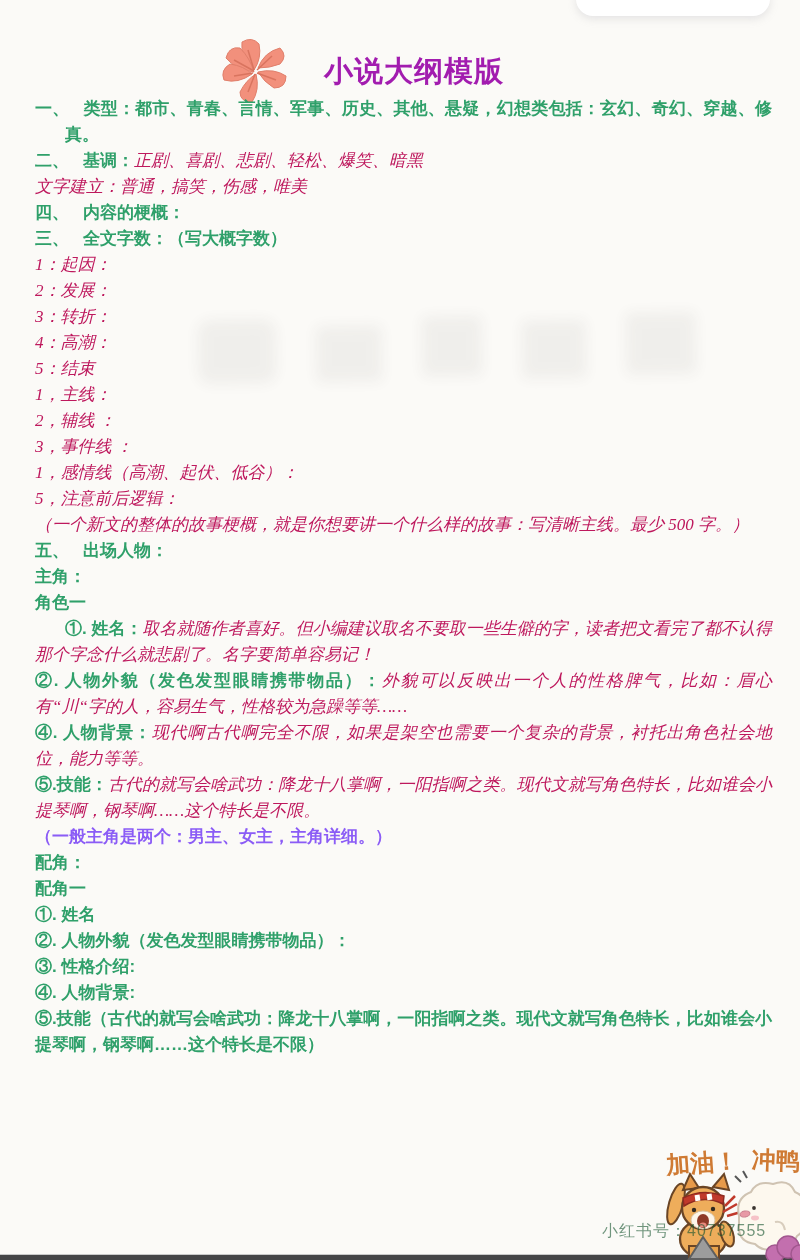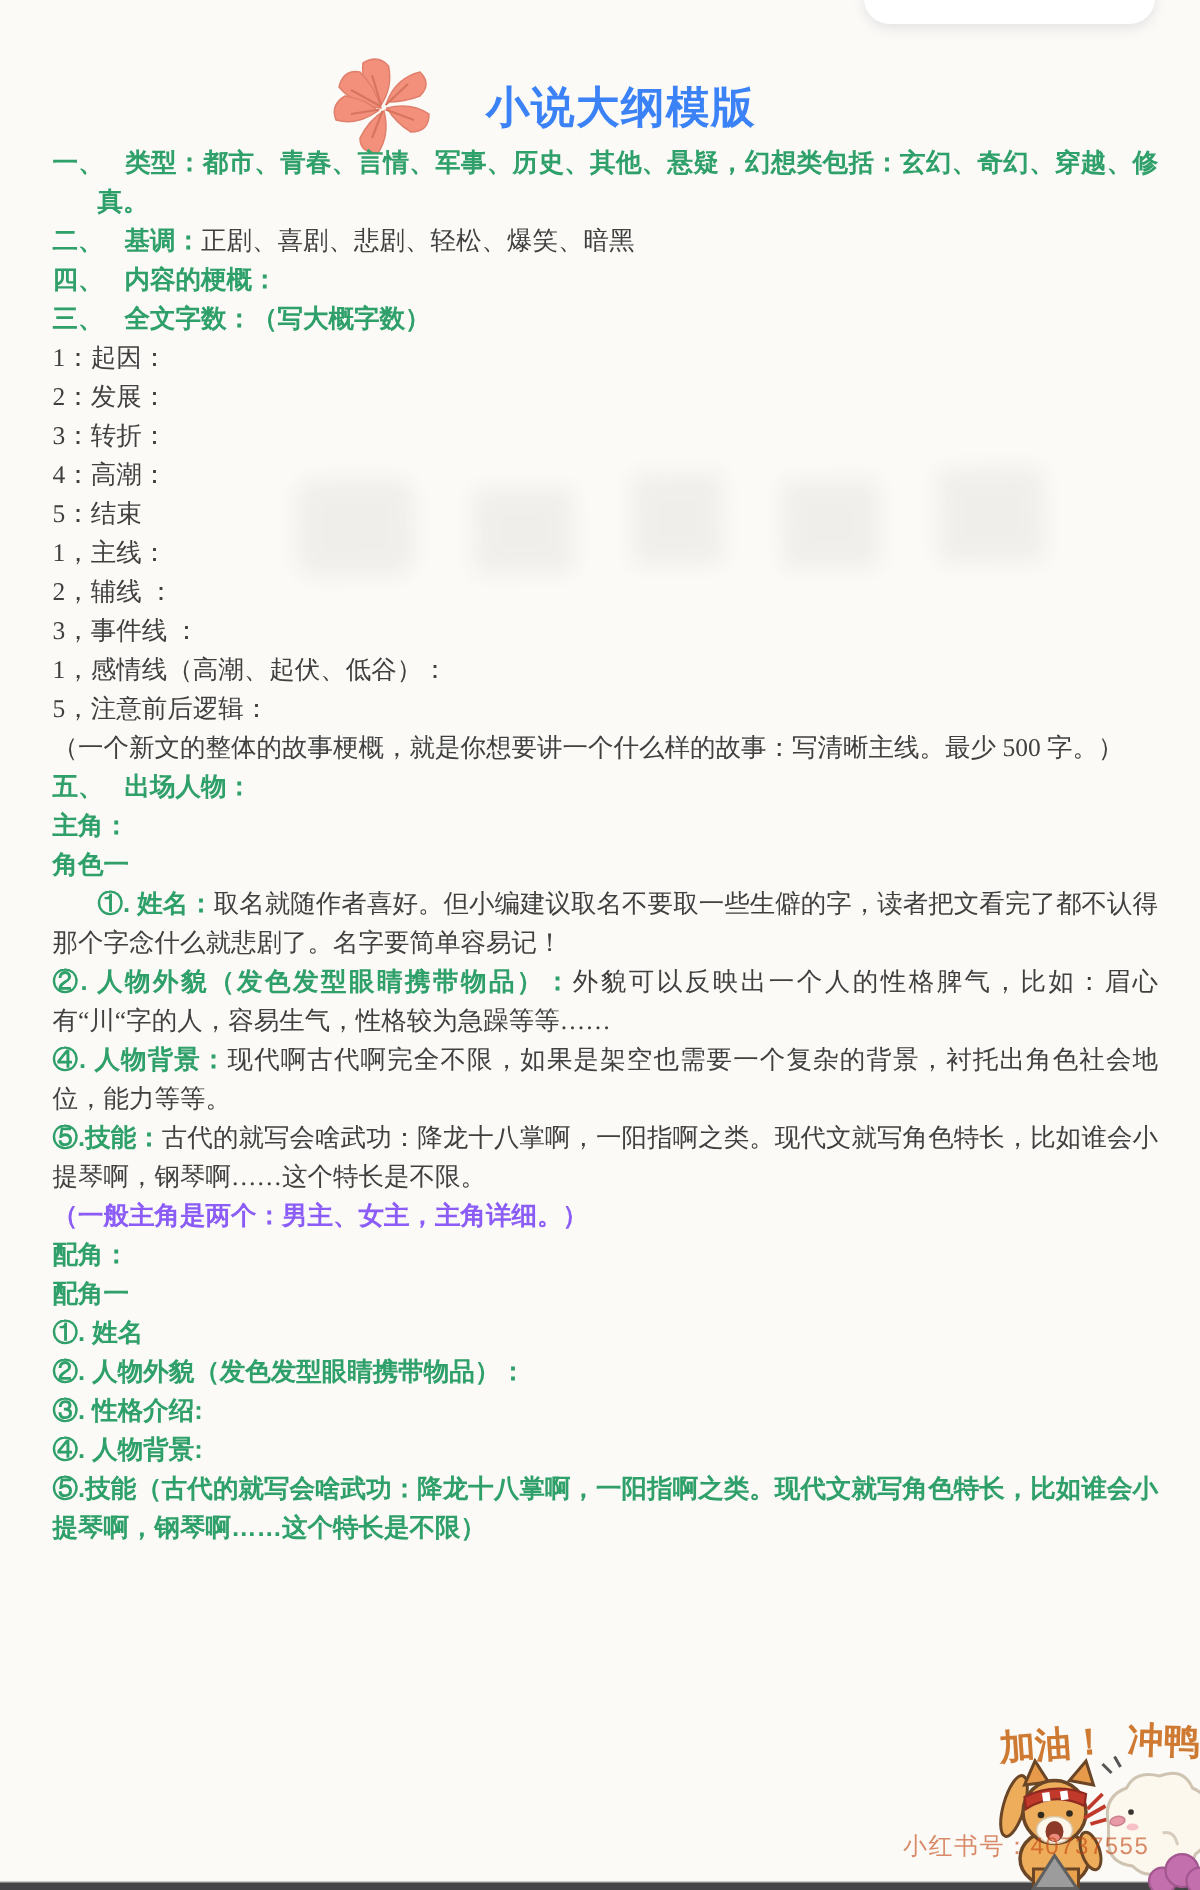--- a/index.html
+++ b/index.html
@@ -6,43 +6,43 @@
   body{
     width:800px;height:1260px;position:relative;overflow:hidden;
     background:#fbfaf7;
     font-family:"Liberation Sans",sans-serif;
   }
   
   .pill{position:absolute;top:-18px;left:576px;width:194px;height:34px;border-radius:17px;
         background:#ffffff;box-shadow:0 3px 8px rgba(150,150,160,.22);}
   
   .flower{position:absolute;left:214px;top:32px;width:82px;height:78px;}
-  .title{position:absolute;left:324px;top:52px;font-size:29px;font-weight:bold;color:#3b82f6;letter-spacing:1px;}
+  .title{position:absolute;left:324px;top:52px;font-size:29px;font-weight:bold;color:#a21caf;letter-spacing:1px;}
   
   .content{position:absolute;left:35px;top:96px;width:737px;font-size:17px;line-height:26px;text-align:justify;}
   .content p{margin:0;}
   .g{color:#2fa06a;font-weight:bold;font-family:"Liberation Sans",sans-serif;}
-  .k{color:#404040;font-weight:normal;font-family:"Liberation Serif",serif;}
+  .k{color:#be185d;font-weight:normal;font-family:"Liberation Serif",serif;font-style:italic;}
   .r{color:#8b5cf6;font-weight:bold;font-family:"Liberation Sans",sans-serif;}
   .num{margin-right:14px;}
   .hang{padding-left:30px;text-indent:-30px;}
   .ind30{margin-left:30px;}
   .fli{text-indent:30px;}        
   .mt28{margin-top:28px;}
   .mt14{margin-top:14px;}
   
   .smudge{position:absolute;left:198px;top:316px;width:505px;height:72px;display:flex;gap:40px;
           filter:blur(7px);opacity:.055;transform:rotate(-1deg);pointer-events:none;}
   .smudge span{display:block;background:#3a3530;}
   
   .cheer{position:absolute;left:666px;top:1144px;font-size:24px;font-weight:bold;color:#cf7a33;
          transform:rotate(-4deg);white-space:nowrap;z-index:3;}
   .cheer .c2{display:inline-block;margin-left:14px;transform:rotate(6deg) translateY(4px);}
   .mascots{position:absolute;left:583px;top:1138px;width:217px;height:122px;z-index:2;}
-  .xhs{position:absolute;left:602px;top:1221px;font-size:16px;color:#c2410c;opacity:.6;
+  .xhs{position:absolute;left:602px;top:1221px;font-size:16px;color:#14532d;opacity:.6;
        letter-spacing:1px;z-index:5;}
   
   .bottombar{position:absolute;left:0;bottom:0;width:800px;height:5px;background:#454547;
              border-top:1px solid #c9c9c9;}
 </style>
 </head>
 <body>
 
 <div class="pill"></div>
 
@@ -73,20 +73,21 @@
   <span style="width:64px;height:58px;margin-top:6px;"></span>
   <span style="width:70px;height:62px;"></span>
 </div>
 
 <div class="content">
 
   <p class="hang"><span class="g num">一、</span><span class="g">类型：都市、青春、言情、军事、历史、其他、悬疑，幻想类包括：玄幻、奇幻、穿越、修真。</span></p>
 
   <p class="hang"><span class="g num">二、</span><span class="g">基调：</span><span class="k">正剧、喜剧、悲剧、轻松、爆笑、暗黑</span></p>
 
+  <p class="k ind30">文字建立：普通，搞笑，伤感，唯美</p>
 
   <p class="hang mt28"><span class="g num">四、</span><span class="g">内容的梗概：</span></p>
 
   <p class="hang"><span class="g num">三、</span><span class="g">全文字数：（写大概字数）</span></p>
 
   <p class="k">1：起因：</p>
   <p class="k">2：发展：</p>
   <p class="k">3：转折：</p>
   <p class="k">4：高潮：</p>
   <p class="k">5：结束</p>

